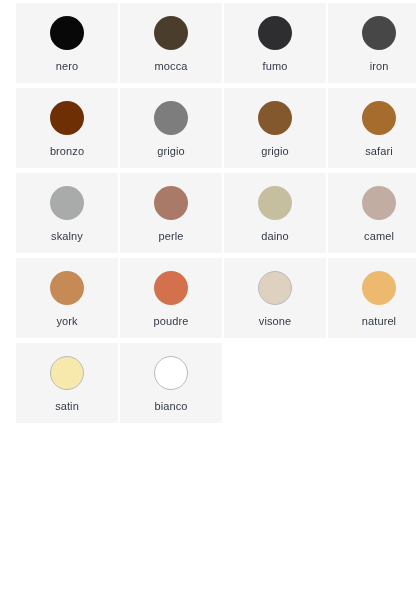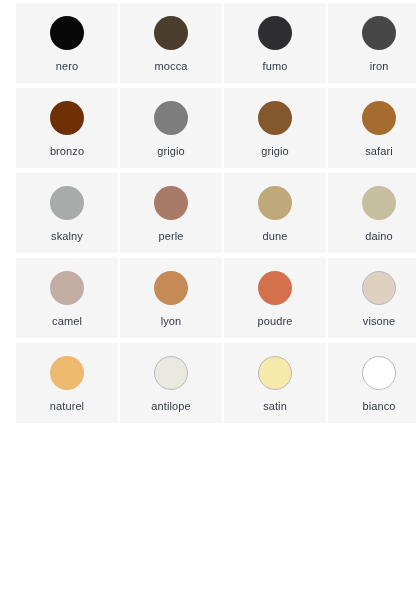--- a/index.html
+++ b/index.html
@@ -97,52 +97,44 @@
     </div>
     <div class="swatch-cell">
       <div class="swatch-disc" style="background: rgb(169, 171, 171);"></div>
       <div class="swatch-label">skalny</div>
     </div>
     <div class="swatch-cell">
       <div class="swatch-disc" style="background: rgb(169, 122, 103);"></div>
       <div class="swatch-label">perle</div>
     </div>
     <div class="swatch-cell">
-      <div class="swatch-disc" style="background: rgb(191, 168, 122);"></div>
-      <div class="swatch-label">dune</div>
-    </div>
-    <div class="swatch-cell">
       <div class="swatch-disc" style="background: rgb(198, 191, 159);"></div>
       <div class="swatch-label">daino</div>
     </div>
     <div class="swatch-cell">
       <div class="swatch-disc" style="background: rgb(194, 173, 163);"></div>
       <div class="swatch-label">camel</div>
     </div>
     <div class="swatch-cell">
       <div class="swatch-disc" style="background: rgb(197, 138, 85);"></div>
-      <div class="swatch-label">lyon</div>
+      <div class="swatch-label">york</div>
     </div>
     <div class="swatch-cell">
       <div class="swatch-disc" style="background: rgb(210, 113, 76);"></div>
       <div class="swatch-label">poudre</div>
     </div>
     <div class="swatch-cell">
       <div class="swatch-disc ringed" style="background: rgb(222, 209, 192);"></div>
       <div class="swatch-label">visone</div>
     </div>
     <div class="swatch-cell">
       <div class="swatch-disc" style="background: rgb(237, 185, 110);"></div>
       <div class="swatch-label">naturel</div>
     </div>
     <div class="swatch-cell">
-      <div class="swatch-disc ringed" style="background: rgb(233, 233, 224);"></div>
-      <div class="swatch-label">antilope</div>
-    </div>
-    <div class="swatch-cell">
       <div class="swatch-disc ringed" style="background: rgb(247, 232, 172);"></div>
       <div class="swatch-label">satin</div>
     </div>
     <div class="swatch-cell">
       <div class="swatch-disc ringed" style="background: rgb(255, 255, 255);"></div>
       <div class="swatch-label">bianco</div>
     </div>
   </div>
 
 </body></html>

